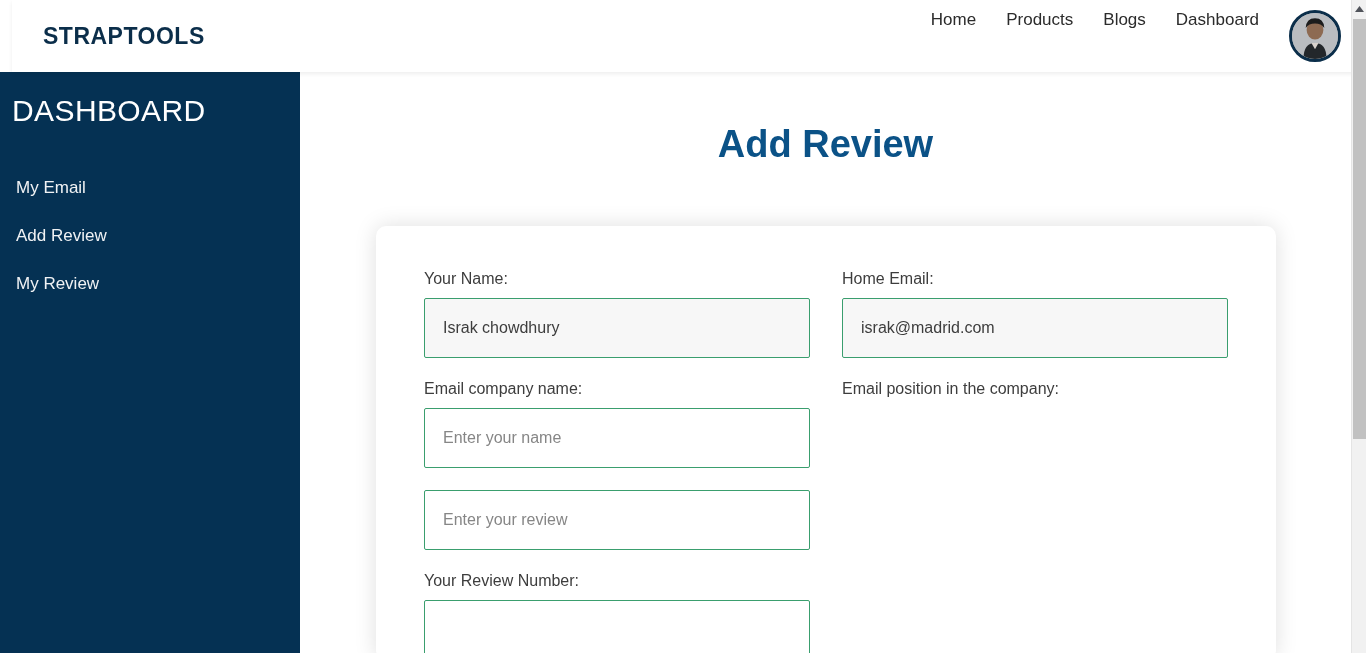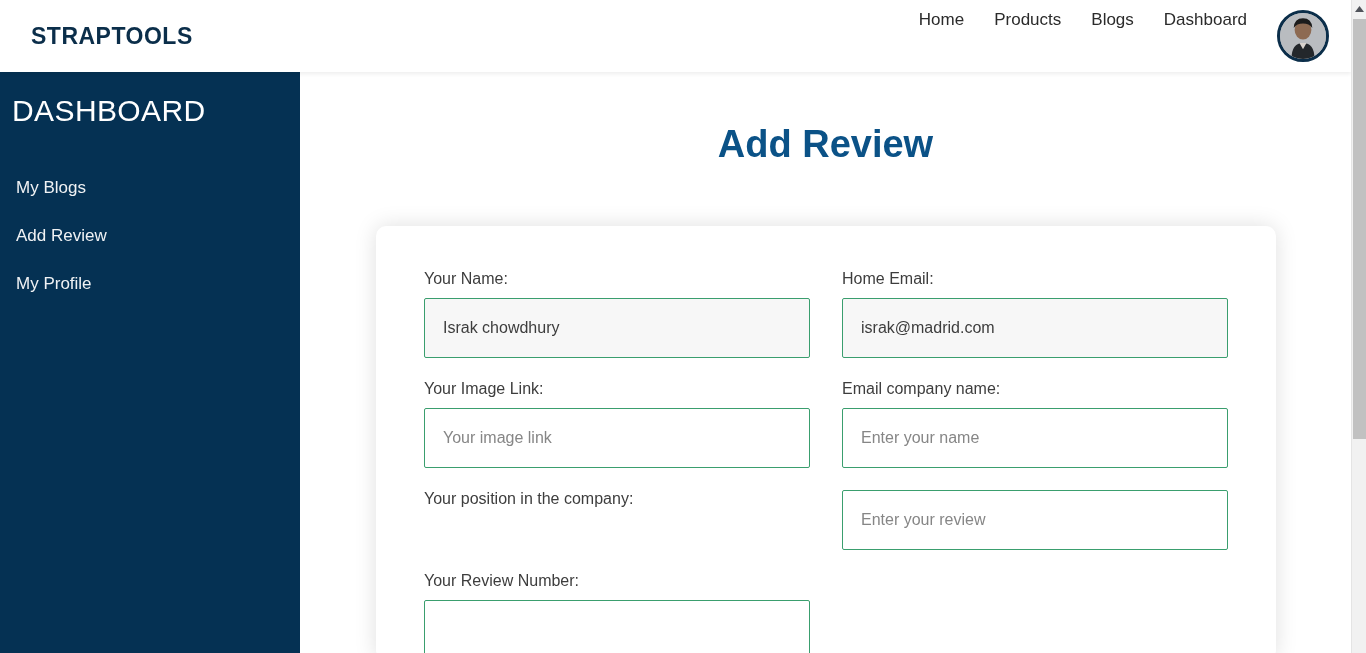--- a/index.html
+++ b/index.html
@@ -16,21 +16,21 @@
     position: relative;
     width: 1366px;
     height: 653px;
     overflow: hidden;
     background: #ffffff;
   }
 
   
   .navbar {
     position: absolute;
-    top: 0; left: 0;
+    top: 0; left: 12px;
     width: 1351px;
     height: 72px;
     background: #ffffff;
     display: flex;
     align-items: center;
     box-shadow: 0 2px 4px rgba(0,0,0,0.07);
     z-index: 20;
   }
 
   .brand {
@@ -232,27 +232,27 @@
         </svg>
       </div>
     </div>
   </div>
 
   <div class="sidebar">
     <div class="sidebar-title">DASHBOARD</div>
 
     <div class="sidebar-nav">
       <div class="sidebar-item">
-        <span>My Blogs</span>
+        <span>My Email</span>
       </div>
       <div class="sidebar-item">
         <span>Add Review</span>
       </div>
       <div class="sidebar-item">
-        <span>My Profile</span>
+        <span>My Review</span>
       </div>
     </div>
   </div>
 
   <div class="main">
 
     <div class="page-title">Add Review</div>
 
     <div class="card">
       <div class="form-grid">
@@ -260,32 +260,28 @@
         <div class="field">
           <label class="field-label">Your Name:</label>
           <input class="field-input readonly" type="text" readonly="" value="Israk chowdhury" style="">
         </div>
 
         <div class="field">
           <label class="field-label">Home Email:</label>
           <input class="field-input readonly" type="text" readonly="" value="israk@madrid.com" style="">
         </div>
 
-        <div class="field">
-          <label class="field-label">Your Image Link:</label>
-          <input class="field-input" type="text" placeholder="Your image link" style="">
-        </div>
 
         <div class="field">
           <label class="field-label">Email company name:</label>
           <input class="field-input" type="text" placeholder="Enter your name" style="">
         </div>
 
         <div class="field">
-          <label class="field-label">Your position in the company:</label>
+          <label class="field-label">Email position in the company:</label>
         </div>
 
         <div class="field">
           <input class="field-input" type="text" placeholder="Enter your review" style="">
         </div>
 
         <div class="field full">
           <label class="field-label">Your Review Number:</label>
           <input class="field-input" type="text" placeholder="" style="">
         </div>

